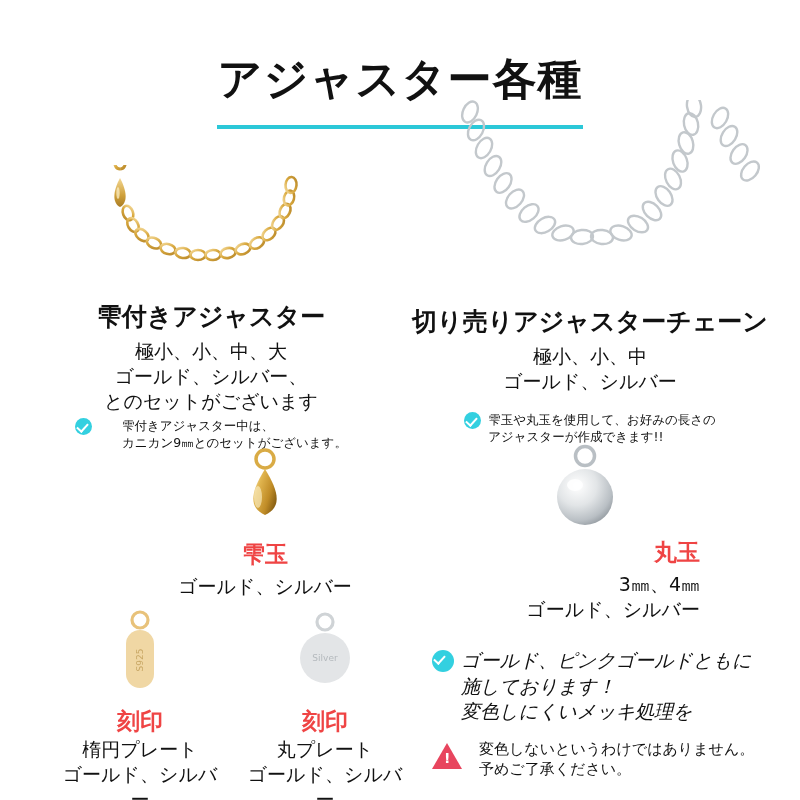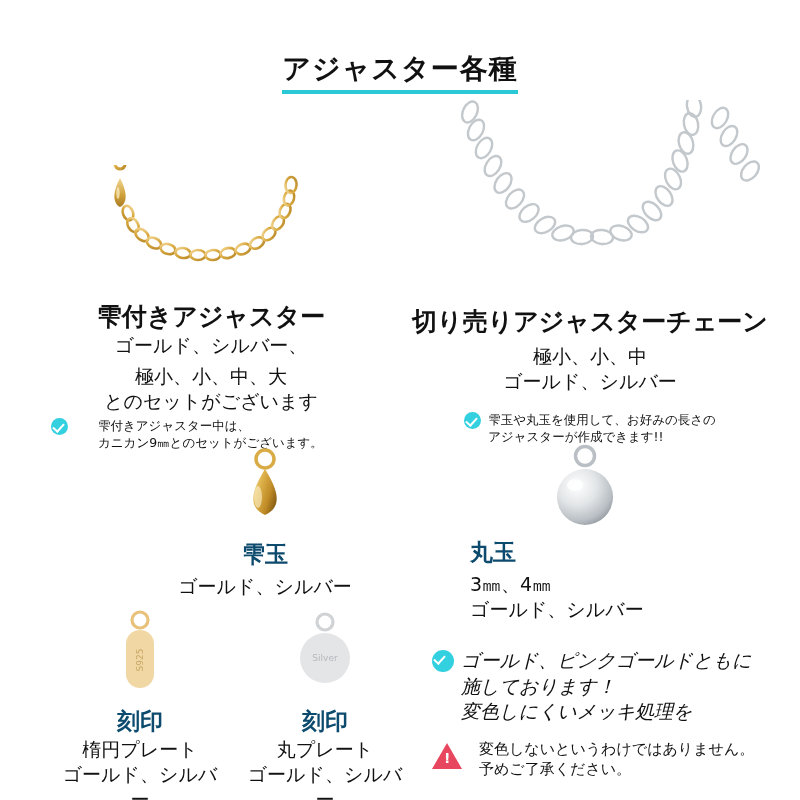--- a/index.html
+++ b/index.html
@@ -14,30 +14,30 @@
   }
   .page { position:relative; width:800px; height:800px; }
 
   
   .title-wrap {
     position:absolute; top:50px; left:0; width:800px;
     text-align:center;
   }
   .title {
     display:inline-block;
-    font-size:28px; font-weight:bold; letter-spacing:1px;
+    font-size:44px; font-weight:bold; letter-spacing:1px;
     color:#111;
     border-bottom:4px solid #2bc8d8;
-    padding-bottom:2px;
+    padding-bottom:16px;
   }
 
   
   .center { text-align:center; }
   .hdr { font-size:25px; font-weight:bold; color:#111; letter-spacing:0px; }
-  .hdr-sm { font-size:23px; font-weight:bold; color:#0c4a6e; }
+  .hdr-sm { font-size:23px; font-weight:bold; color:#ef4444; }
   .sub { font-size:19px; color:#111; line-height:1.32; }
   .note { font-size:12.5px; color:#111; line-height:1.35; }
 
   
   .left-item { position:absolute; left:80px; top:165px; width:300px; height:140px; }
   .right-item { position:absolute; left:430px; top:100px; width:340px; height:200px; }
   
   .cap-left { position:absolute; left:51px; top:300px; width:320px; }
   .cap-right { position:absolute; left:390px; top:305px; width:400px; }
 
@@ -47,21 +47,21 @@
     flex:0 0 auto;
   }
   .tick:after {
     content:""; position:absolute; left:4px; top:3px; width:5px; height:9px;
     border:solid #fff; border-width:0 2px 2px 0; transform:rotate(42deg);
   }
   .note-row { display:flex; align-items:flex-start; gap:4px; }
 
   
   .mid-left { position:absolute; left:155px; top:445px; width:220px; text-align:center; }
-  .mid-right { position:absolute; left:470px; top:440px; width:230px; text-align:left; }
+  .mid-right { position:absolute; left:470px; top:440px; width:230px; text-align:right; }
 
   
   .plate-left { position:absolute; left:55px; top:608px; width:170px; text-align:center; }
   .plate-right { position:absolute; left:240px; top:608px; width:170px; text-align:center; }
 
   .bottom-note { position:absolute; left:432px; top:648px; width:350px;font-style:italic; }
   .bottom-note .big { font-size:19px; color:#111; line-height:1.35; }
   .warn { position:absolute; left:432px; top:740px; width:350px; display:flex; gap:17px; align-items:flex-start;}
   .warn-text { font-size:15px; color:#111; line-height:1.3; }
 
@@ -158,24 +158,24 @@
         <ellipse cx="290" cy="18" rx="11" ry="7" transform="rotate(-60 290 18)"></ellipse>
         <ellipse cx="299" cy="36" rx="11" ry="7" transform="rotate(-58 299 36)"></ellipse>
         <ellipse cx="309" cy="54" rx="11" ry="7" transform="rotate(-55 309 54)"></ellipse>
         <ellipse cx="320" cy="71" rx="11" ry="7" transform="rotate(-50 320 71)"></ellipse>
       </g>
     </svg>
   </div>
 
   <div class="cap-left center">
     <div class="hdr">雫付きアジャスター</div>
+    <div class="sub" style="margin-top:6px">極小、小、中、大</div>
     <div class="sub">ゴールド、シルバー、</div>
-    <div class="sub" style="margin-top:6px">極小、小、中、大</div>
     <div class="sub">とのセットがございます</div>
-    <div class="note-row" style="margin-top:4px; gap:27px;">
+    <div class="note-row" style="margin-top:4px; justify-content:center;gap:27px;">
       <span class="tick"></span>
       <span style="text-align:left">
         <span class="note" style="display:block">雫付きアジャスター中は、</span>
         <span class="note" style="display:block">カニカン9㎜とのセットがございます。</span>
       </span>
     </div>
   </div>
 
   <div class="cap-right center">
     <div class="hdr">切り売りアジャスターチェーン</div>

